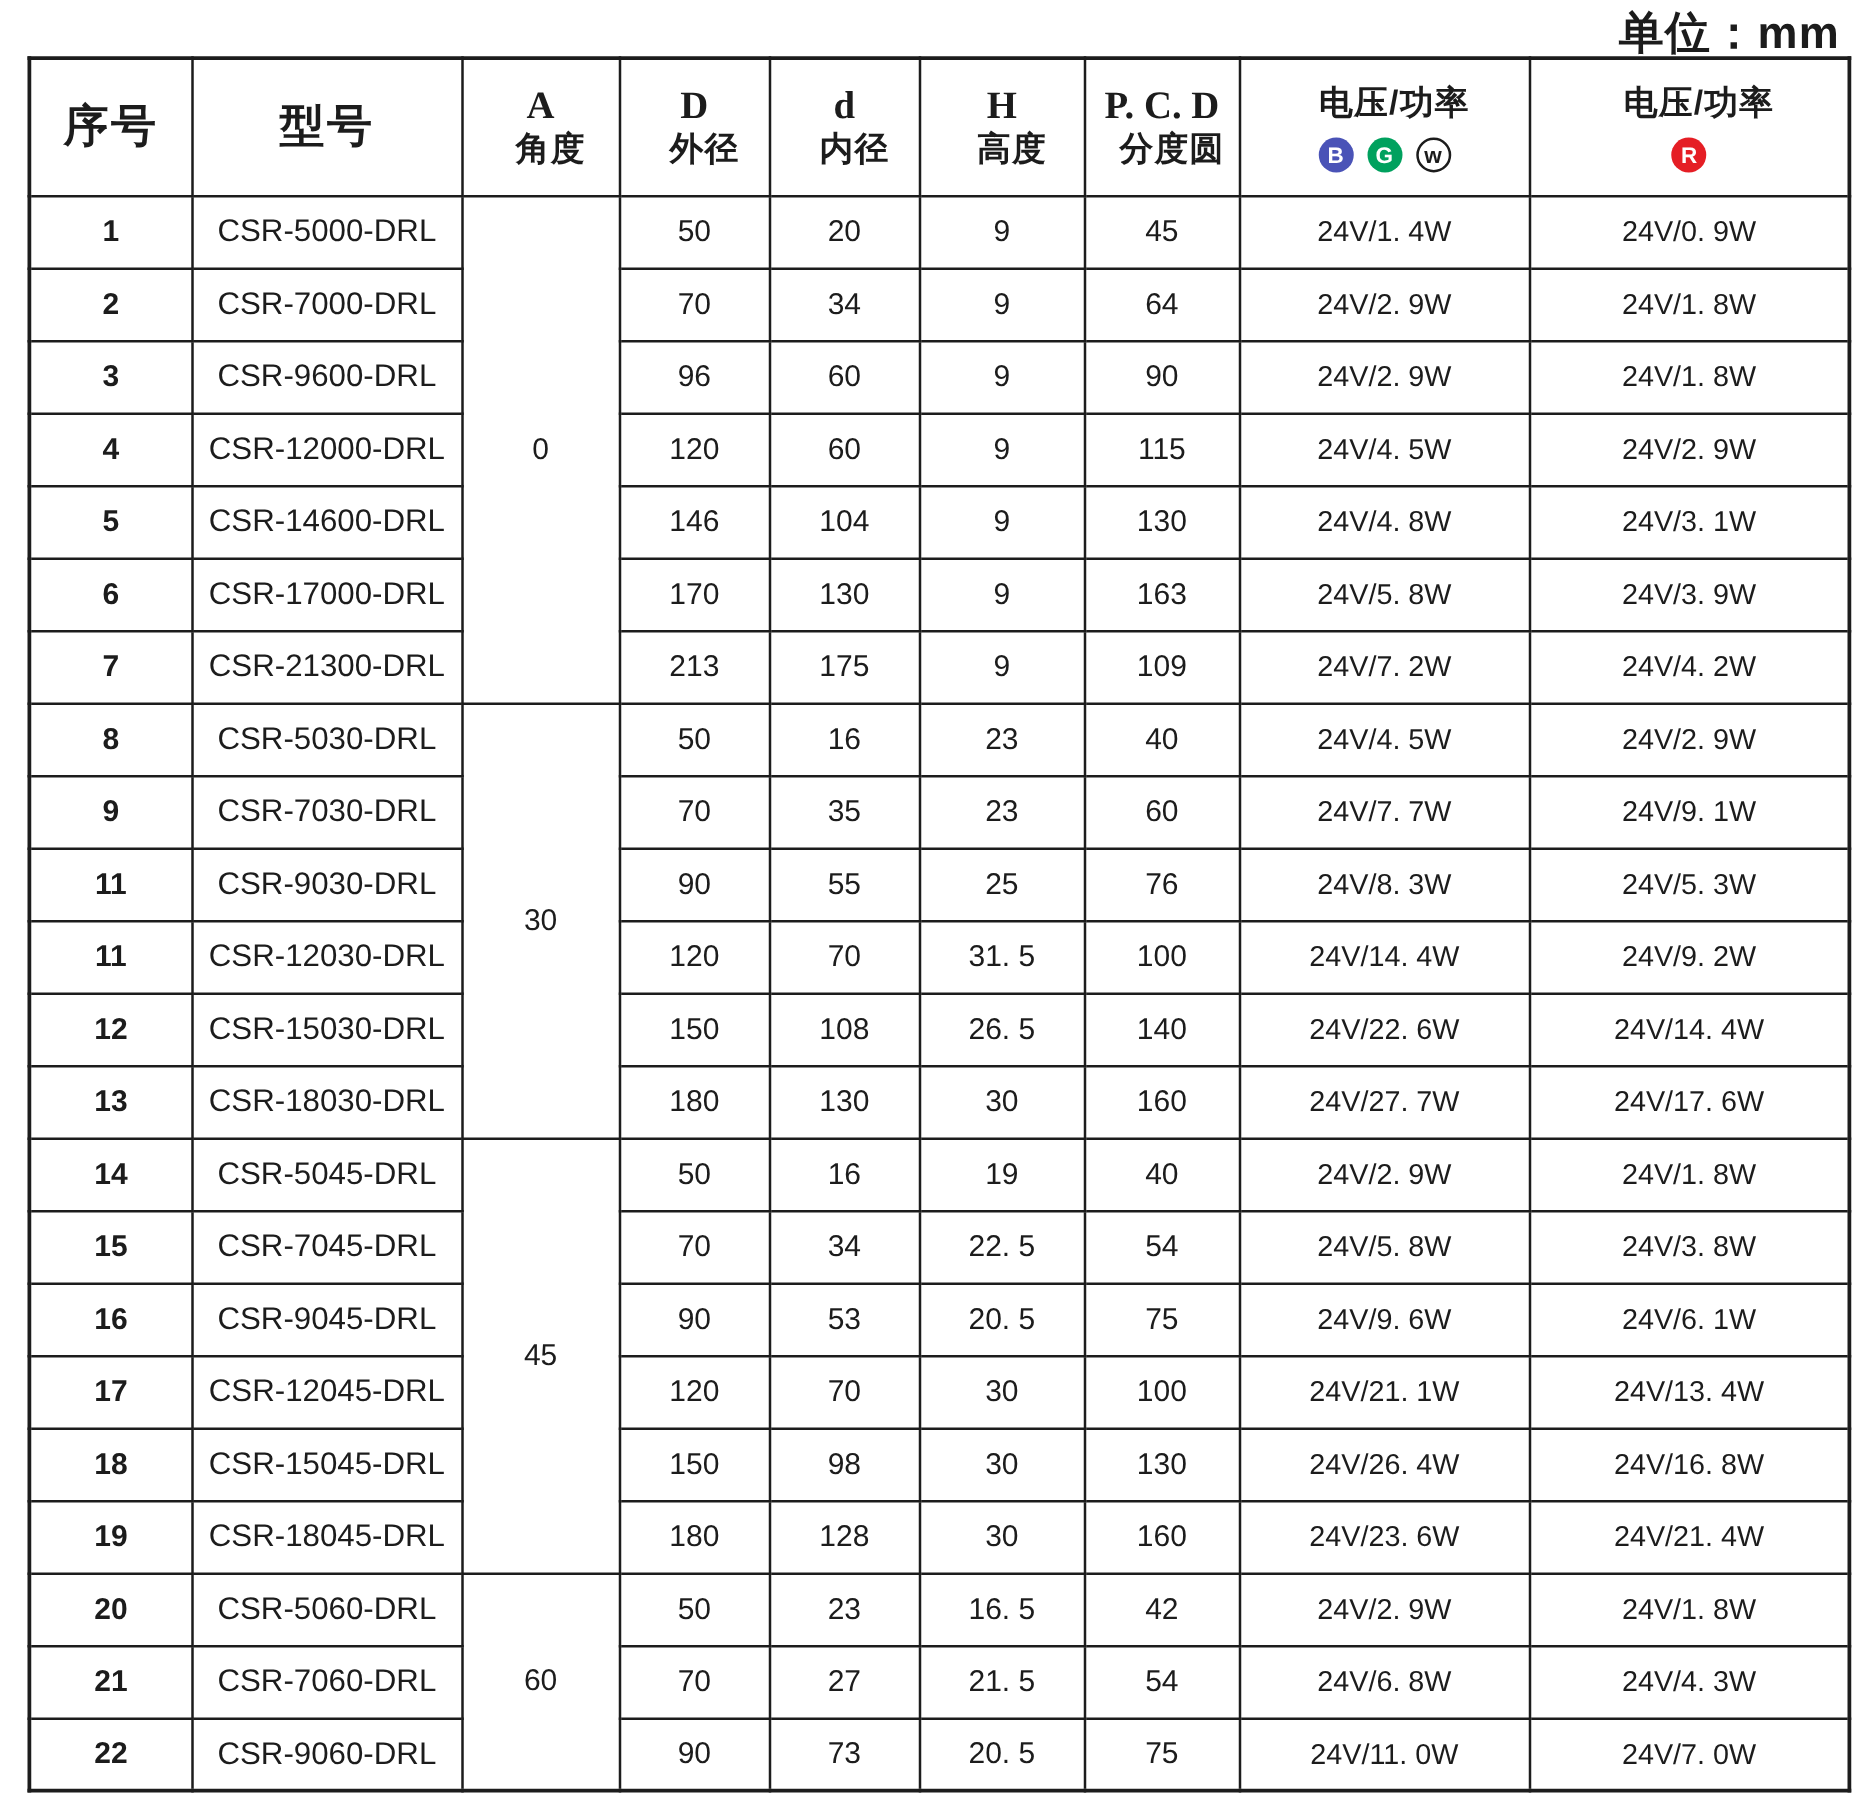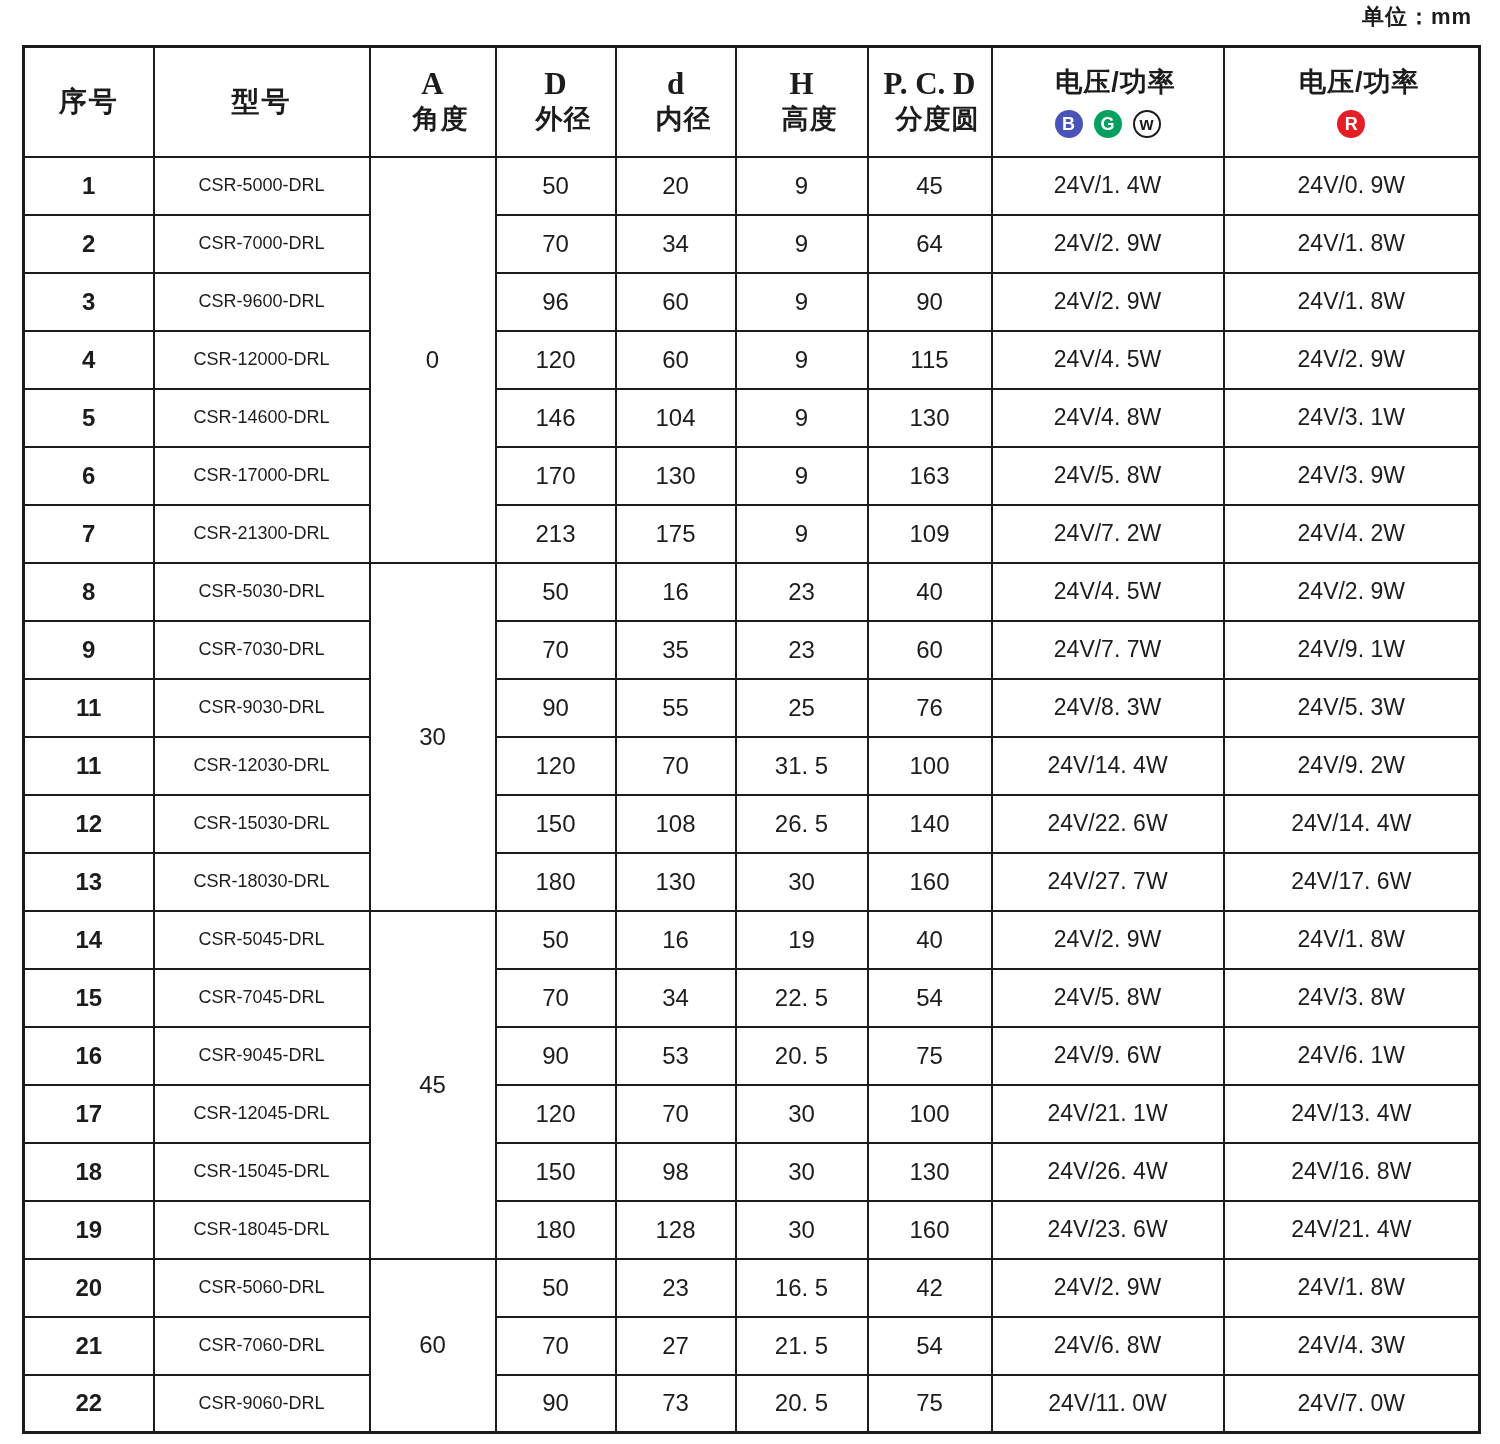--- a/index.html
+++ b/index.html
@@ -6,21 +6,21 @@
   body {
     width:1500px; height:1444px;
     font-family:"Liberation Sans", sans-serif;
     color:#1c1c1c;
     -webkit-font-smoothing:antialiased;
   }
   .page { position:relative; width:1500px; height:1444px; overflow:hidden; }
 
   .unit-label {
     position:absolute; top:2px; right:28px;
-    font-size:22px; font-weight:700; letter-spacing:1px;
+    font-size:36px; font-weight:700; letter-spacing:1px;
     white-space:nowrap;
     margin-left:22px;
   }
 
   table.spec {
     position:absolute; left:22px; top:45px;
     width:1456px;
     border-collapse:collapse; table-layout:fixed;
     border:3px solid #1c1c1c;
   }
@@ -34,32 +34,32 @@
 
   .h-lat {
     font-family:"Liberation Serif", serif;
     font-size:31px; font-weight:700; line-height:1.15;
   }
   .h-cn {
     font-size:27px; font-weight:700; line-height:1.3;
     letter-spacing:1px;
     padding-left:16px;
   }
-  .h-single { font-size:28px; font-weight:700; letter-spacing:2px; }
+  .h-single { font-size:36px; font-weight:700; letter-spacing:2px; }
 
   .badge-row { margin-top:10px; display:flex; justify-content:center; align-items:center; gap:11px; }
   .badge {
     width:28px; height:28px; border-radius:50%;
     display:inline-flex; align-items:center; justify-content:center;
     font-size:18px; font-weight:700; line-height:1;
     box-sizing:border-box;
   }
 
   .c-index  { font-size:24px; font-weight:700; }
-  .c-model  { font-size:18px; letter-spacing:0px; white-space:nowrap; }
+  .c-model  { font-size:25px; letter-spacing:0px; white-space:nowrap; }
   .c-angle  { font-size:24px; }
   .c-num    { font-size:24px; }
   .c-power  { font-size:23px; white-space:nowrap; }
 </style>
 </head>
 <body>
 
 <div class="page">
 
   <div class="unit-label">单位：mm</div>

